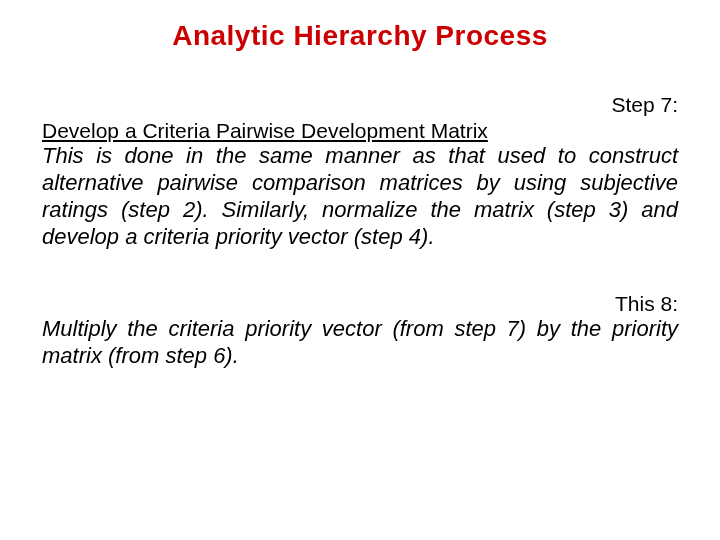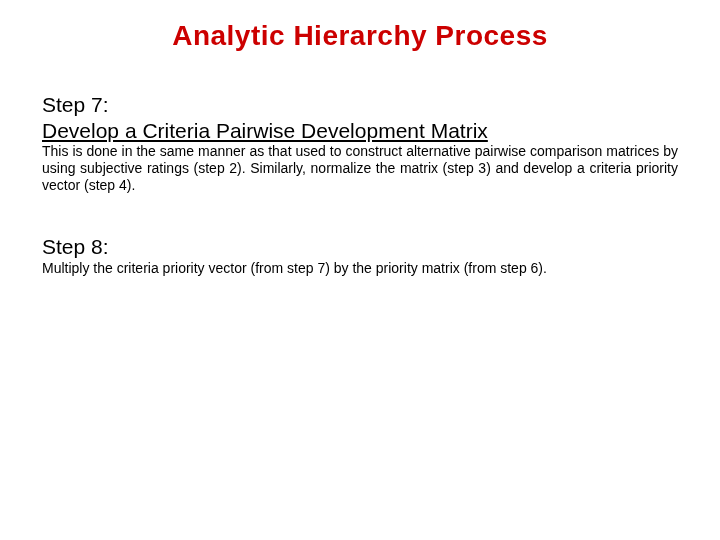--- a/index.html
+++ b/index.html
@@ -29,45 +29,46 @@
   }
   .block {
     font-size: 21px;
     line-height: 1.22;
     text-align: justify;
     margin-bottom: 34px;
   }
   .label {
     font-size: 21px;
     line-height: 1.22;
-    text-align: left;
+    text-align: right;
     margin-top: 40px;
   }
   .subline {
     font-size: 21px;
     line-height: 1.22;
     text-align: left;
     text-decoration: underline;
   }
   .body {
-    font-size: 14px;
+    font-size: 22px;
     line-height: 1.22;
     text-align: justify;
     text-align-last: left;
+    font-style: italic;
   }
 </style>
 </head>
 <body>
 
 <div class="slide">
   <h1 class="title">Analytic Hierarchy Process</h1>
 
   <div class="block">
     <div class="label">Step 7:</div>
     <div class="subline">Develop a Criteria Pairwise Development Matrix</div>
     <div class="body">This is done in the same manner as that used to construct alternative pairwise comparison matrices by using subjective ratings (step 2).  Similarly, normalize the matrix (step 3) and develop a criteria priority vector (step 4).</div>
   </div>
 
   <div class="block">
-    <div class="label">Step 8:</div>
+    <div class="label">This 8:</div>
     <div class="body">Multiply the criteria priority vector (from step 7) by the priority matrix (from step 6).</div>
   </div>
 </div>
 
 </body></html>

